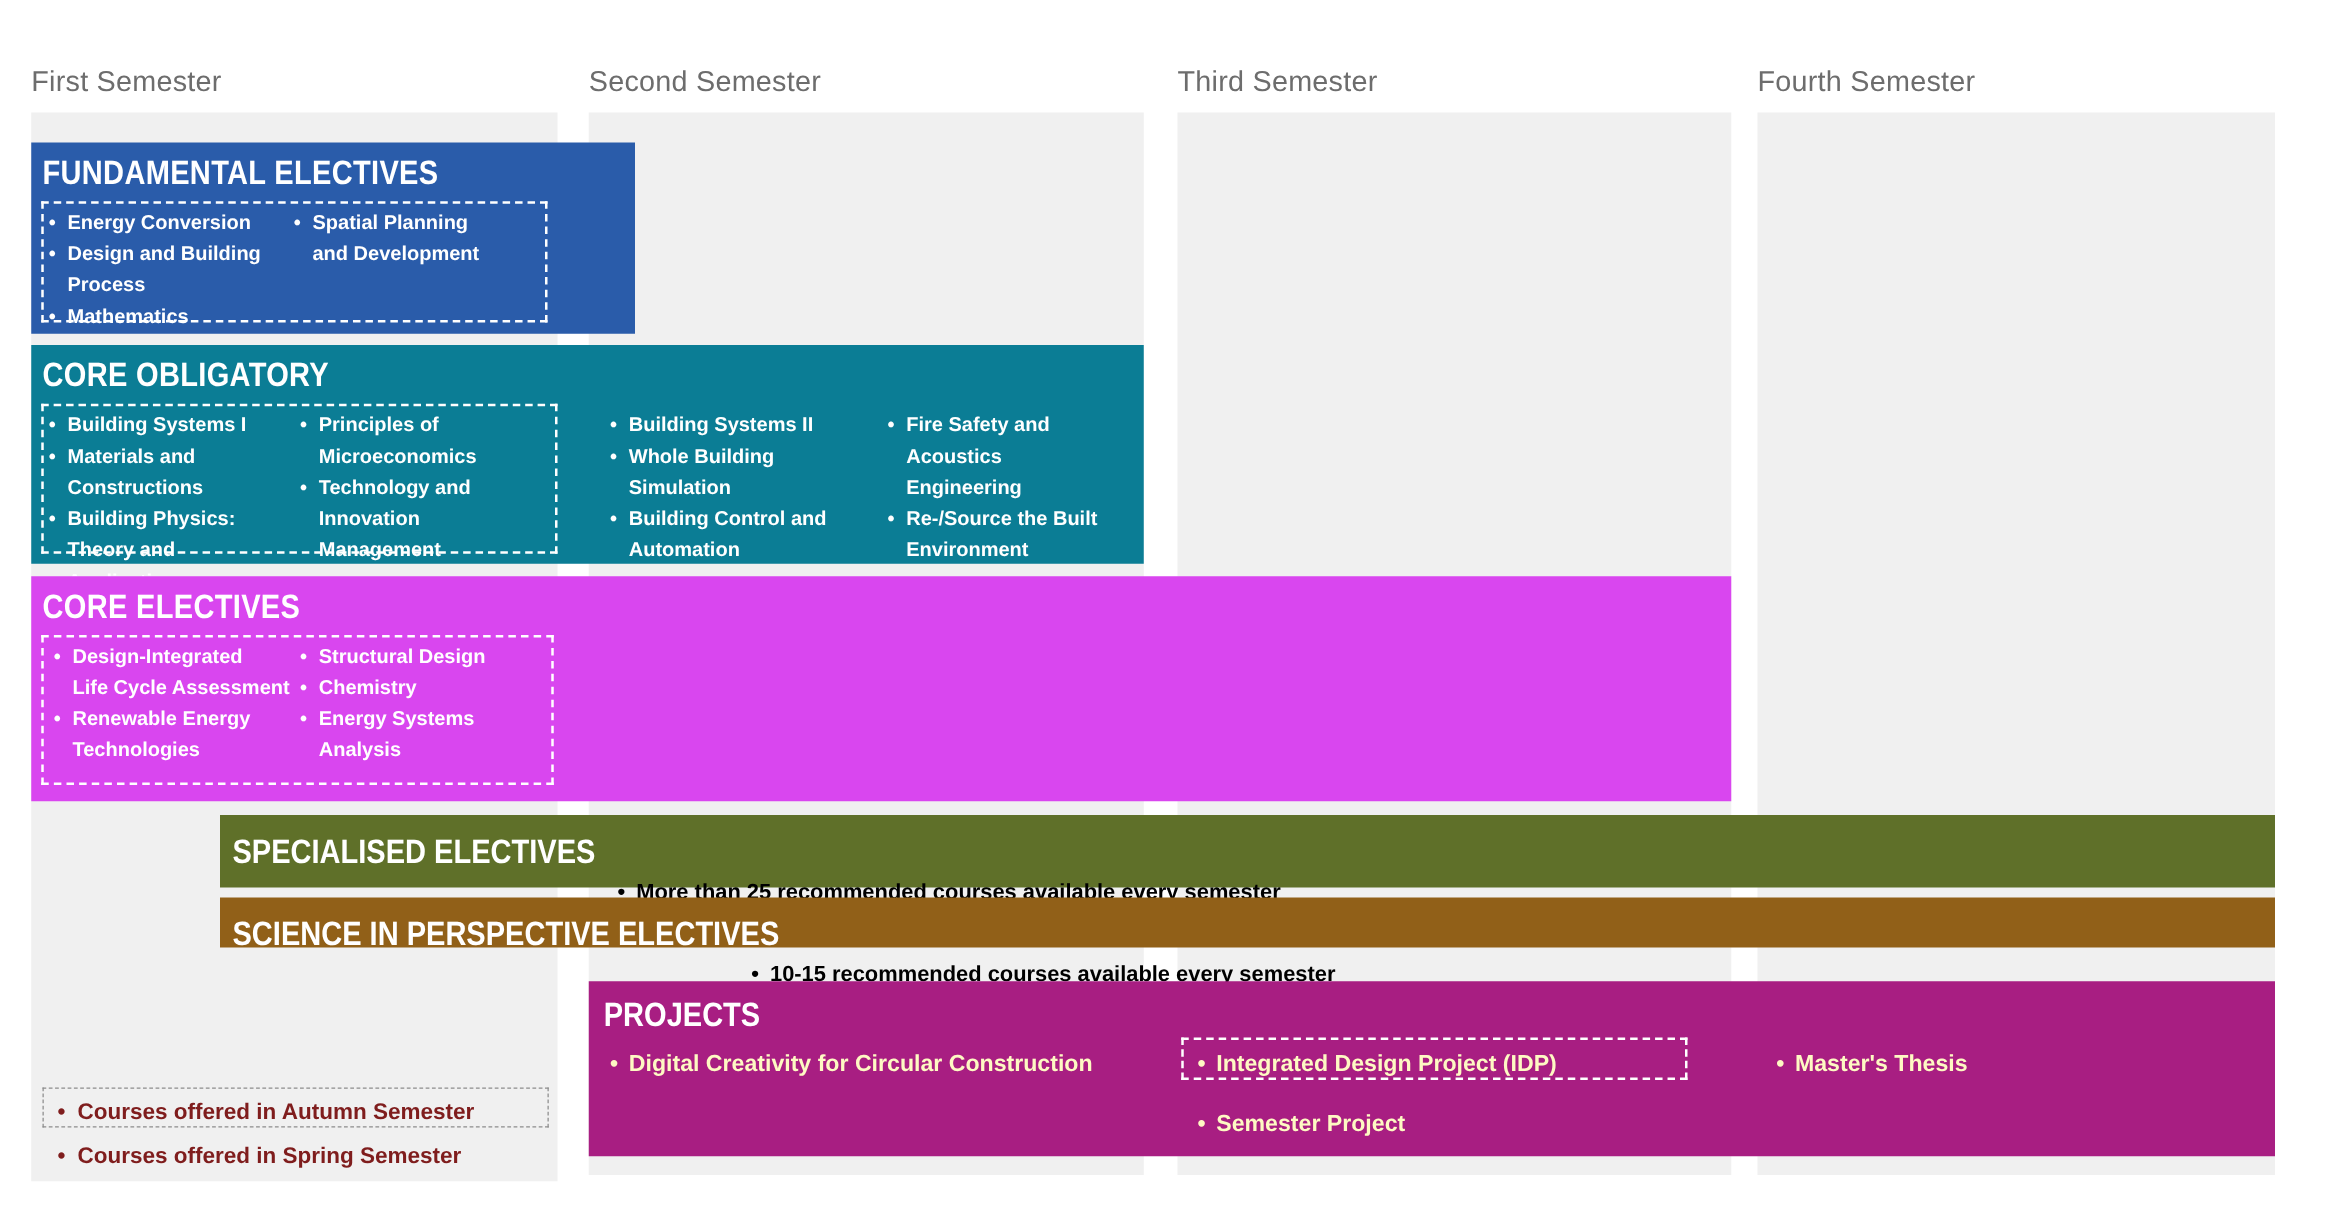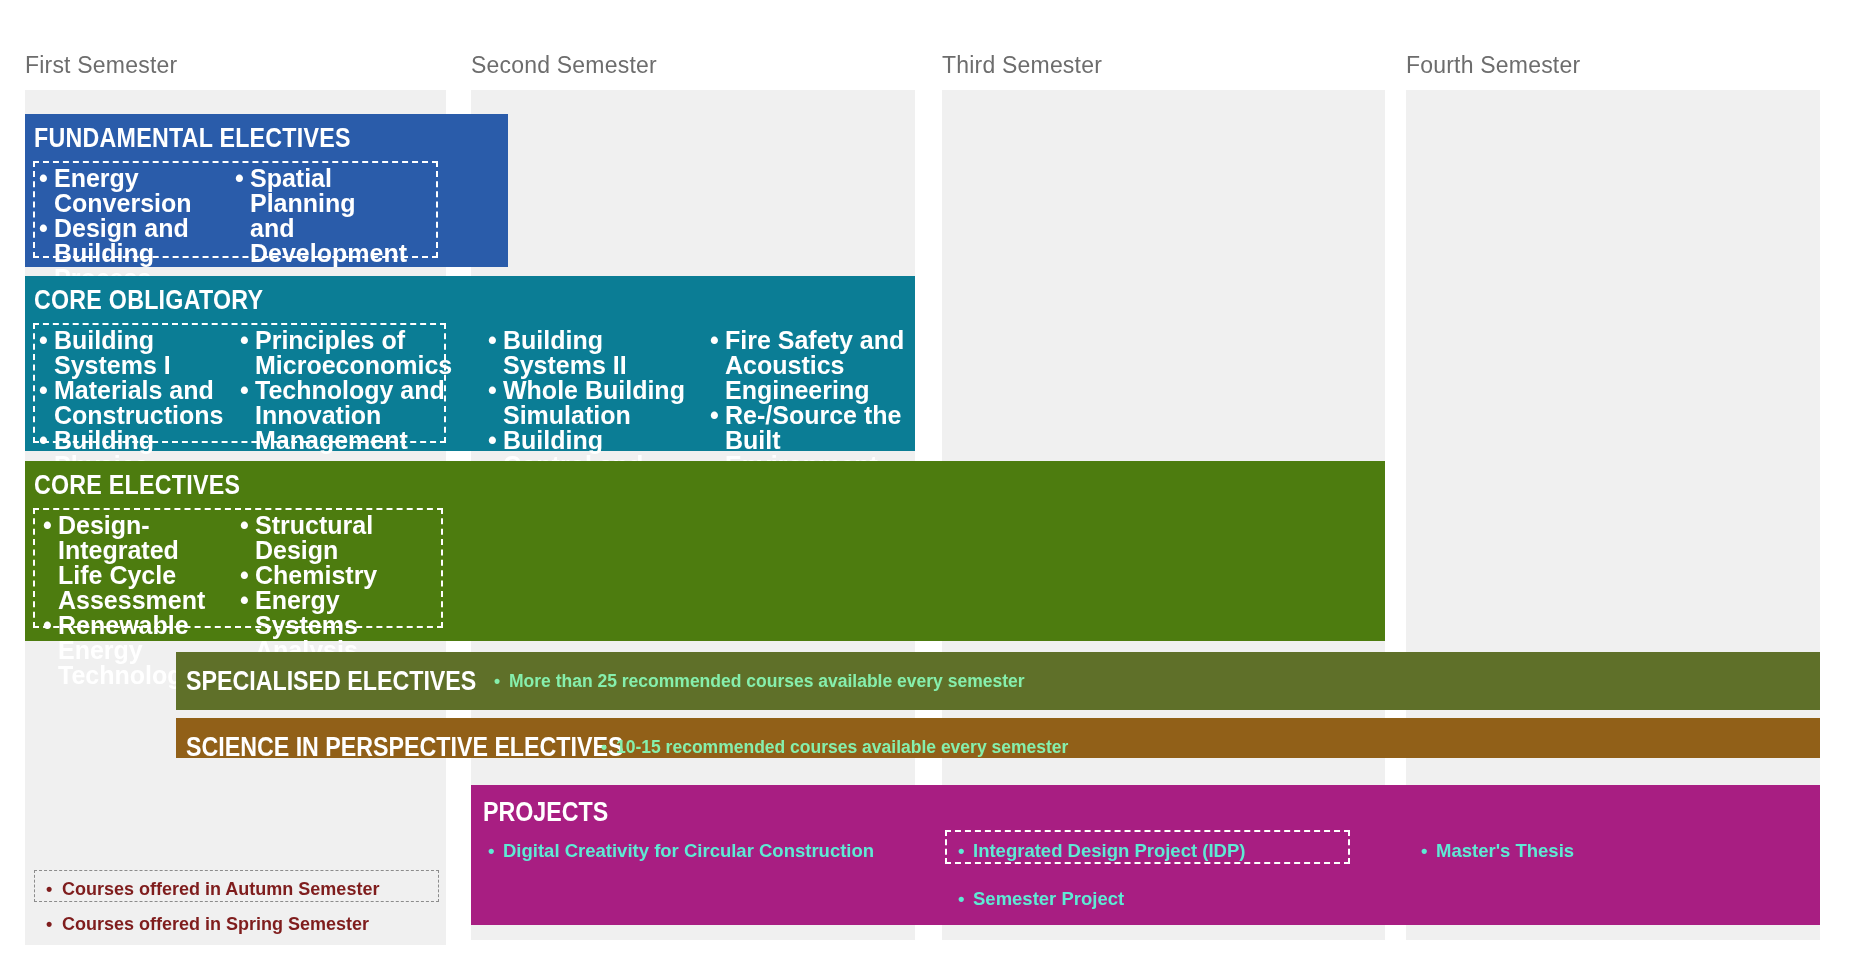--- a/index.html
+++ b/index.html
@@ -59,21 +59,21 @@
     position: absolute;
     border: 2px dashed #ffffff;
     box-sizing: border-box;
     pointer-events: none;
   }
 
   
   .course-col {
     position: absolute;
     color: #ffffff;
-    font-size: 25px;
+    font-size: 16px;
     line-height: 25px;
     font-weight: 600;
   }
   .course-col .item {
     position: relative;
     padding-left: 15px;
     margin-bottom: 0px;
     white-space: pre-line;
   }
   .course-col .item::before {
@@ -92,37 +92,38 @@
     position: absolute;
     color: #ffffff;
     font-weight: 700;
     font-size: 27px;
     white-space: nowrap;
     transform: scaleX(0.86);
     transform-origin: left center;
   }
   .band-note {
     position: absolute;
-    color: #86efac;
+    color: #000000;
     font-size: 17.5px;
     font-weight: 600;
     white-space: nowrap;
     padding-left: 15px;
+    margin-top: 32px;
   }
   .band-note::before {
     content: "\2022";
     position: absolute;
     left: 0;
     top: 0;
   }
 
   
   .proj-item {
     position: absolute;
-    color: #5eead4;
+    color: #fef9c3;
     font-size: 18.5px;
     font-weight: 600;
     white-space: nowrap;
     padding-left: 15px;
   }
   .proj-item::before {
     content: "\2022";
     position: absolute;
     left: 0;
     top: 0;
@@ -201,21 +202,21 @@
 Automation</div>
     </div>
     <div class="course-col" style="left:685px; top:52px; width:200px;">
       <div class="item">Fire Safety and Acoustics
 Engineering</div>
       <div class="item">Re-/Source the Built
 Environment</div>
     </div>
   </div>
 
-  <div class="block" id="ce-block" style="left:25px; top:461px; width:1360px; height:180px; background:#4d7c0f;">
+  <div class="block" id="ce-block" style="left:25px; top:461px; width:1360px; height:180px; background:#d946ef;">
     <div class="block-title" style="left:9px; top:9px;">CORE ELECTIVES</div>
     <div class="dashbox" style="left:8px; top:47px; width:410px; height:120px;"></div>
     <div class="course-col" style="left:18px; top:52px; width:195px;">
       <div class="item">Design-Integrated
 Life Cycle Assessment</div>
       <div class="item">Renewable Energy
 Technologies</div>
     </div>
     <div class="course-col" style="left:215px; top:52px; width:200px;">
       <div class="item">Structural Design</div>

